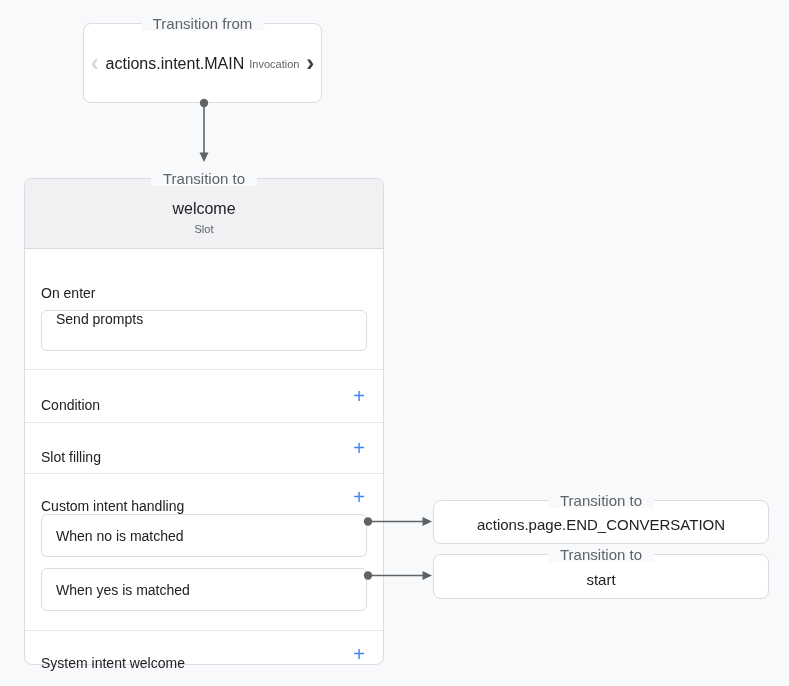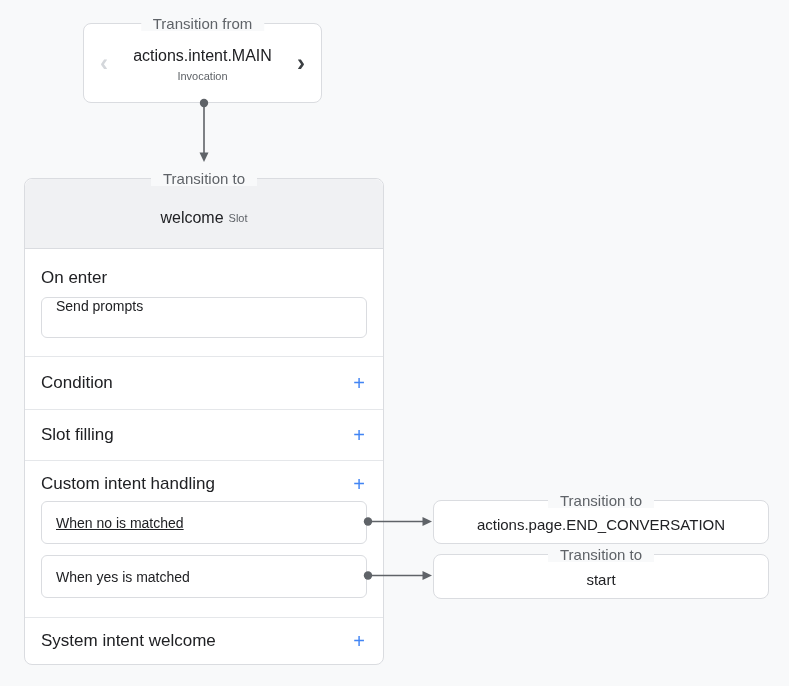--- a/index.html
+++ b/index.html
@@ -63,47 +63,46 @@
     font-size: 24px;
     font-weight: 600;
     line-height: 24px;
     user-select: none;
   }
   .chev.left  { color: var(--chevron-disabled); cursor: default; }
   .chev.right { color: var(--chevron-enabled); cursor: pointer; }
   .invocation-center {
     flex: 1;
     display: flex;
-    flex-direction: column;
     align-items: center;
     gap: 5px;
     padding-top: 2px;
   }
   .card-title { font-size: 16px; color: var(--text-primary); }
   .card-subtitle { font-size: 11px; color: var(--text-secondary); }
 
   
   .scene-card {
     left: 24px; top: 178px;
     width: 360px; height: 487px;
   }
   .scene-header {
     height: 70px;
     background: var(--header-bg);
     border-bottom: 1px solid var(--card-border);
     border-radius: 8px 8px 0 0;
     display: flex;
-    flex-direction: row;
+    flex-direction: column;
     align-items: center;
     justify-content: center;
     gap: 5px;
     padding-top: 8px;
   }
   .on-enter-section { padding: 19px 16px 18px 16px; }
-  .section-title { font-size: 17px; color: var(--text-primary); }
+  .section-title { font-size: 14px; color: var(--text-primary); margin-top: 17px; }
   .prompt-box {
     margin-top: 9px;
     height: 41px;
     border: 1px solid var(--card-border);
     border-radius: 6px;
     display: flex;
     align-items: flex-start;
     padding: 0 14px;
     font-size: 14px;
     color: var(--text-primary);
@@ -147,21 +146,21 @@
     border: 1px solid var(--card-border);
     border-radius: 6px;
     display: flex;
     align-items: center;
     padding: 0 14px;
     font-size: 14px;
     color: var(--text-primary);
     background: var(--card-bg);
     cursor: pointer;
   }
-  .handler-box.first { margin-top: 6px; text-decoration: underline; }
+  .handler-box.first { margin-top: 6px; }
   .handler-box.second { margin-top: 11px; }
 
   
   .target-card {
     display: flex;
     align-items: center;
     justify-content: center;
     font-size: 15px;
     color: var(--text-primary);
     cursor: pointer;

